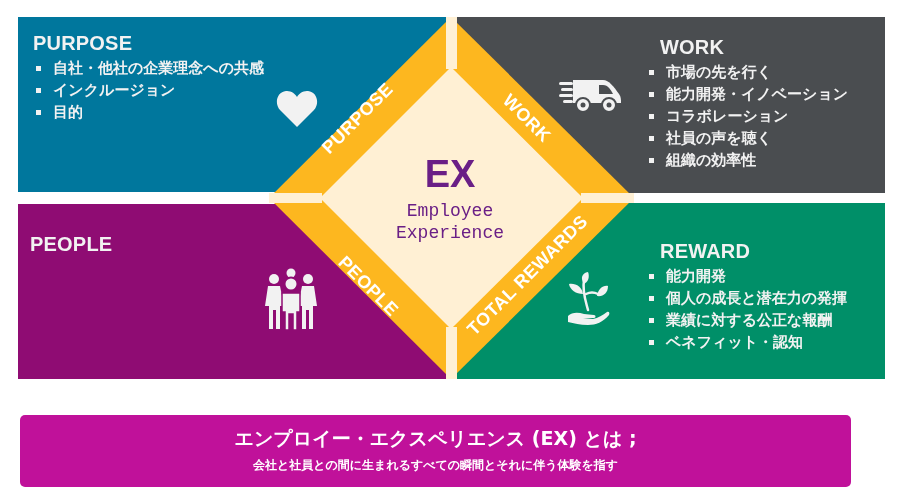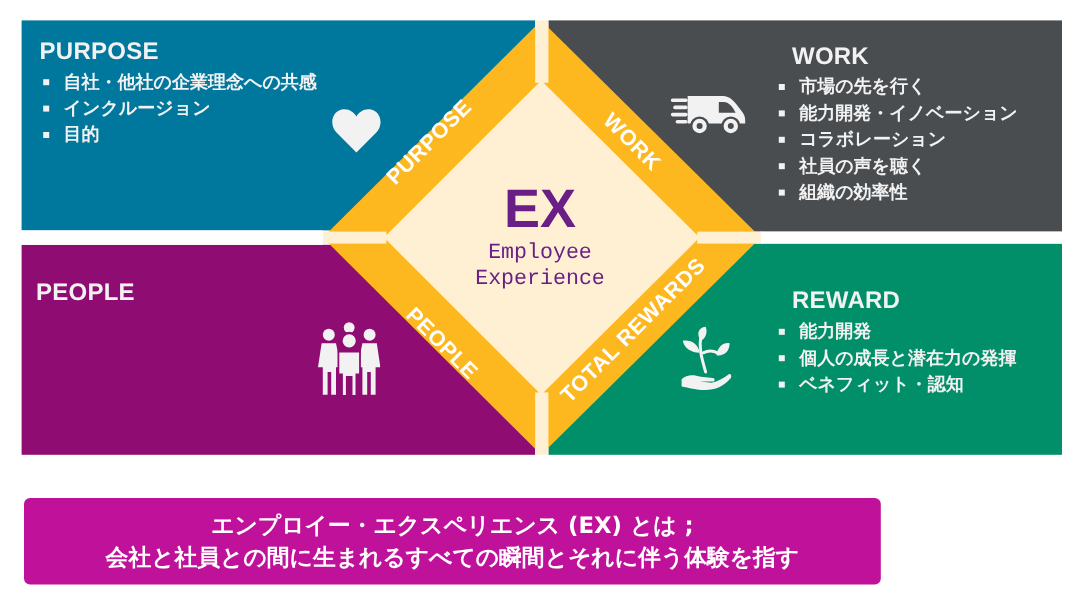--- a/index.html
+++ b/index.html
@@ -22,34 +22,34 @@
               color: #f2f2f2; white-space: nowrap; font-weight: bold; }
   .block li::before { content: ""; position: absolute; left: 3px; top: 9px; width: 5px; height: 5px;
                       background: #f2f2f2; }
 
   .b-purpose { left: 33px; top: 31px; }
   .b-work    { left: 660px; top: 35px; }
   .b-people  { left: 30px; top: 232px; }
   .b-reward  { left: 660px; top: 239px; }
 
   .ex-center { position: absolute; left: 350px; top: 152px; width: 200px; text-align: center; color: #6a1f86; }
-  .ex-title { font-family: "Liberation Sans", sans-serif; font-weight: bold; font-size: 45px; line-height: 44px; display: block; }
+  .ex-title { font-family: "Liberation Sans", sans-serif; font-weight: bold; font-size: 38px; line-height: 44px; display: block; }
   .ex-sub { font-family: Liberation Mono, monospace; font-size: 18px; line-height: 20px; display: block; margin-top: 5px; }
 
   .band-label { position: absolute; font-family: "Liberation Sans", sans-serif; font-weight: bold; color: #ffffff;
                 font-size: 18px; letter-spacing: 0.5px; white-space: nowrap; transform-origin: center center; }
   .lbl-purpose { left: 312px; top: 108px; transform: rotate(-45deg); }
   .lbl-work    { left: 497px; top: 108px; transform: rotate(45deg); }
   .lbl-people  { left: 330px; top: 276px; transform: rotate(45deg); }
   .lbl-rewards { left: 447px; top: 265px; transform: rotate(-45deg); }
 
-  .banner { position: absolute; left: 20px; top: 415px; width: 714px; height: 72px; background: #c0119a;
+  .banner { position: absolute; left: 20px; top: 415px; width: 831px; height: 72px; background: #c0119a;
             border-radius: 5px; color: #ffffff; text-align: center; }
   .banner .line1 { display: block; font-weight: bold; font-size: 19px; line-height: 26px; margin-top: 10px; }
-  .banner .line2 { display: block; font-weight: bold; font-size: 19px; line-height: 28px; }
+  .banner .line2 { display: block; font-weight: bold; font-size: 12px; line-height: 28px; }
 
   .icon { position: absolute; }
 </style>
 </head>
 <body>
 
 <div id="stage">
 
   <div class="quad q-purpose" style="background:#00779d"></div>
   <div class="quad q-work" style="background:#4a4d50"></div>
@@ -104,20 +104,21 @@
 
   <div class="block b-people">
     <h2>PEOPLE</h2>
   </div>
 
   <div class="block b-reward">
     <h2>REWARD</h2>
     <ul style="margin-left:-14px">
       <li>能力開発</li>
       <li>個人の成長と潜在力の発揮</li>
+      <li>業績に対する公正な報酬</li>
       <li>ベネフィット・認知</li>
     </ul>
   </div>
 
   <svg class="icon" style="left:276px;top:90px" width="42" height="38" viewBox="0 0 42 38">
     <path d="M21 37 L4 20 C-2 13 1 2 10 1 C15 0.5 19 3.5 21 7 C23 3.5 27 0.5 32 1 C41 2 44 13 38 20 Z" fill="#f2f2f2"></path>
   </svg>
 
   <svg class="icon" style="left:559px;top:77px" width="64" height="36" viewBox="0 0 64 36">
     <g fill="#f2f2f2">

